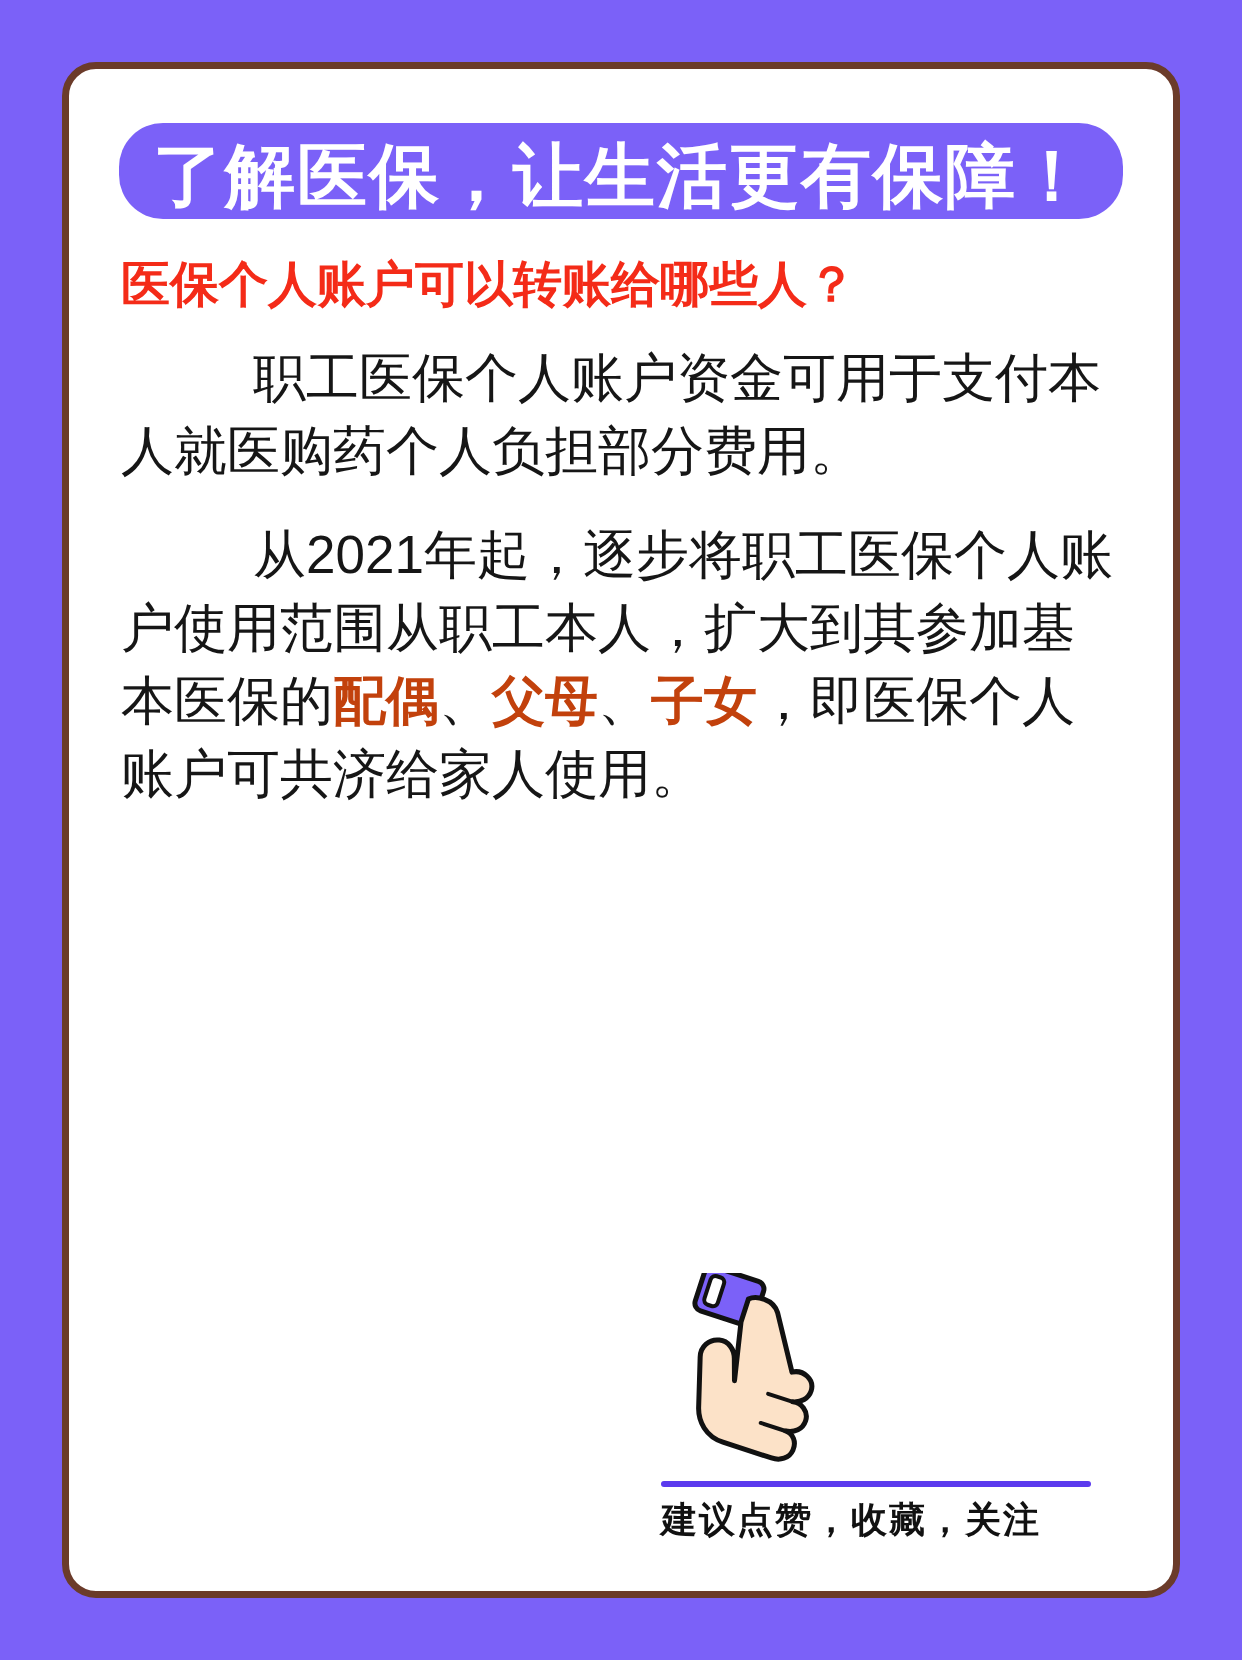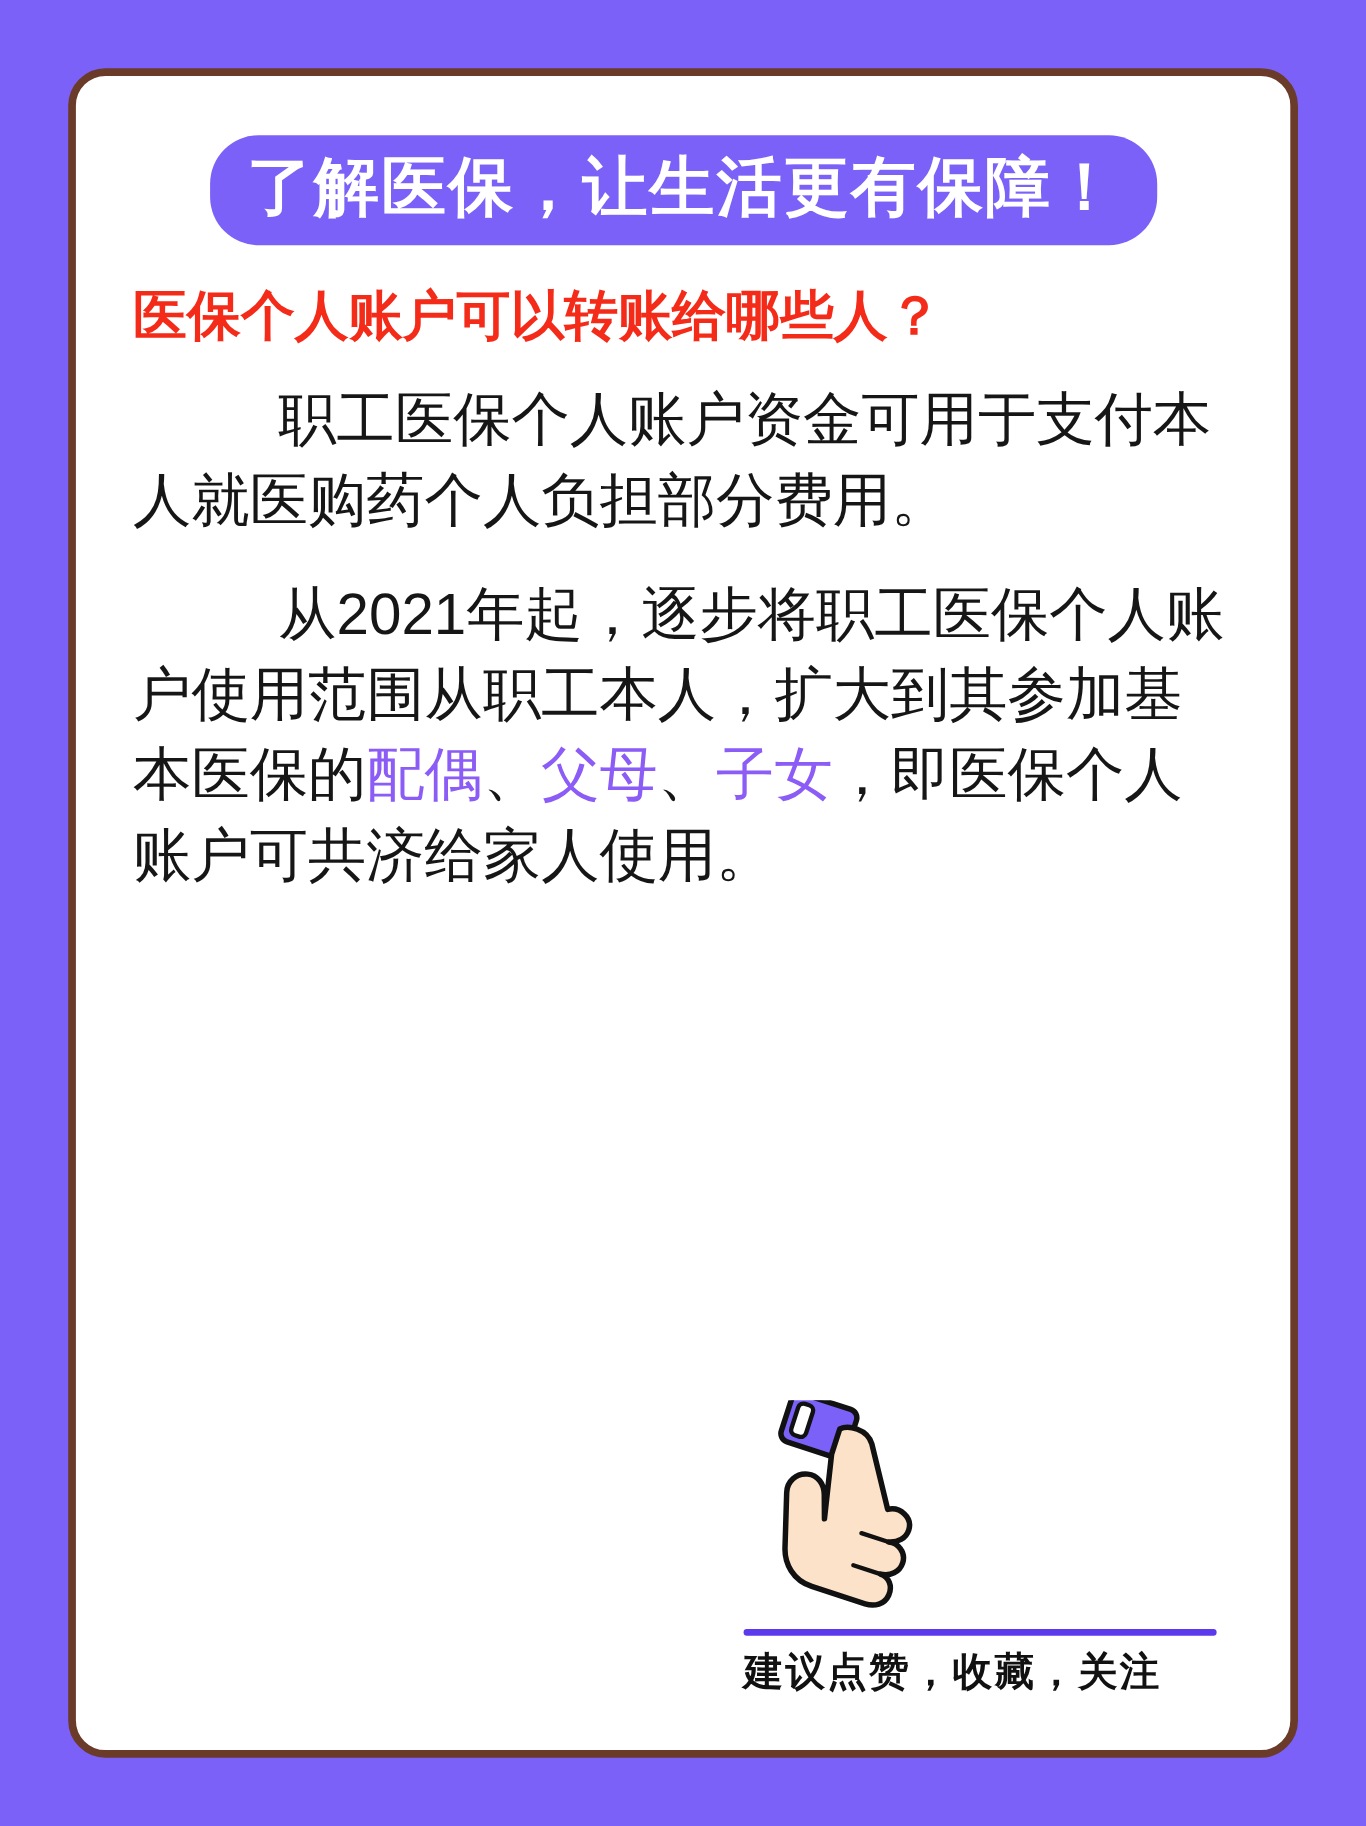--- a/index.html
+++ b/index.html
@@ -33,25 +33,25 @@
     overflow: hidden;
   }
   .banner-wrap {
     display: flex;
     justify-content: center;
     margin-top: 10px;
   }
   .banner {
     background: #7B61F8;
     color: #FFFFFF;
-    font-size: 59px;
+    font-size: 70px;
     font-weight: bold;
     letter-spacing: 2px;
     border-radius: 44px;
-    padding: 16px 34px 20px 34px;
+    padding: 16px 34px 4px 34px;
     line-height: 1.08;
     white-space: nowrap;
     text-align: center;
   }
   .headline {
     margin-top: 34px;
     color: #F42B18;
     font-size: 49px;
     font-weight: bold;
     line-height: 1.28;
@@ -62,26 +62,26 @@
     color: #161616;
     font-size: 53px;
     line-height: 1.38;
     text-indent: 132px;
     letter-spacing: 0px;
   }
   .para.second {
     margin-top: 30px;
   }
   .hl-orange {
-    color: #8b5cf6;
-    font-weight: normal;
+    color: #c2410c;
+    font-weight: bold;
   }
   .footer {
     position: absolute;
-    right: 45px;
+    right: 60px;
     bottom: 38px;
     width: 470px;
     height: 280px;
   }
   .footer-line {
     position: absolute;
     left: 18px;
     bottom: 66px;
     width: 430px;
     height: 6px;

